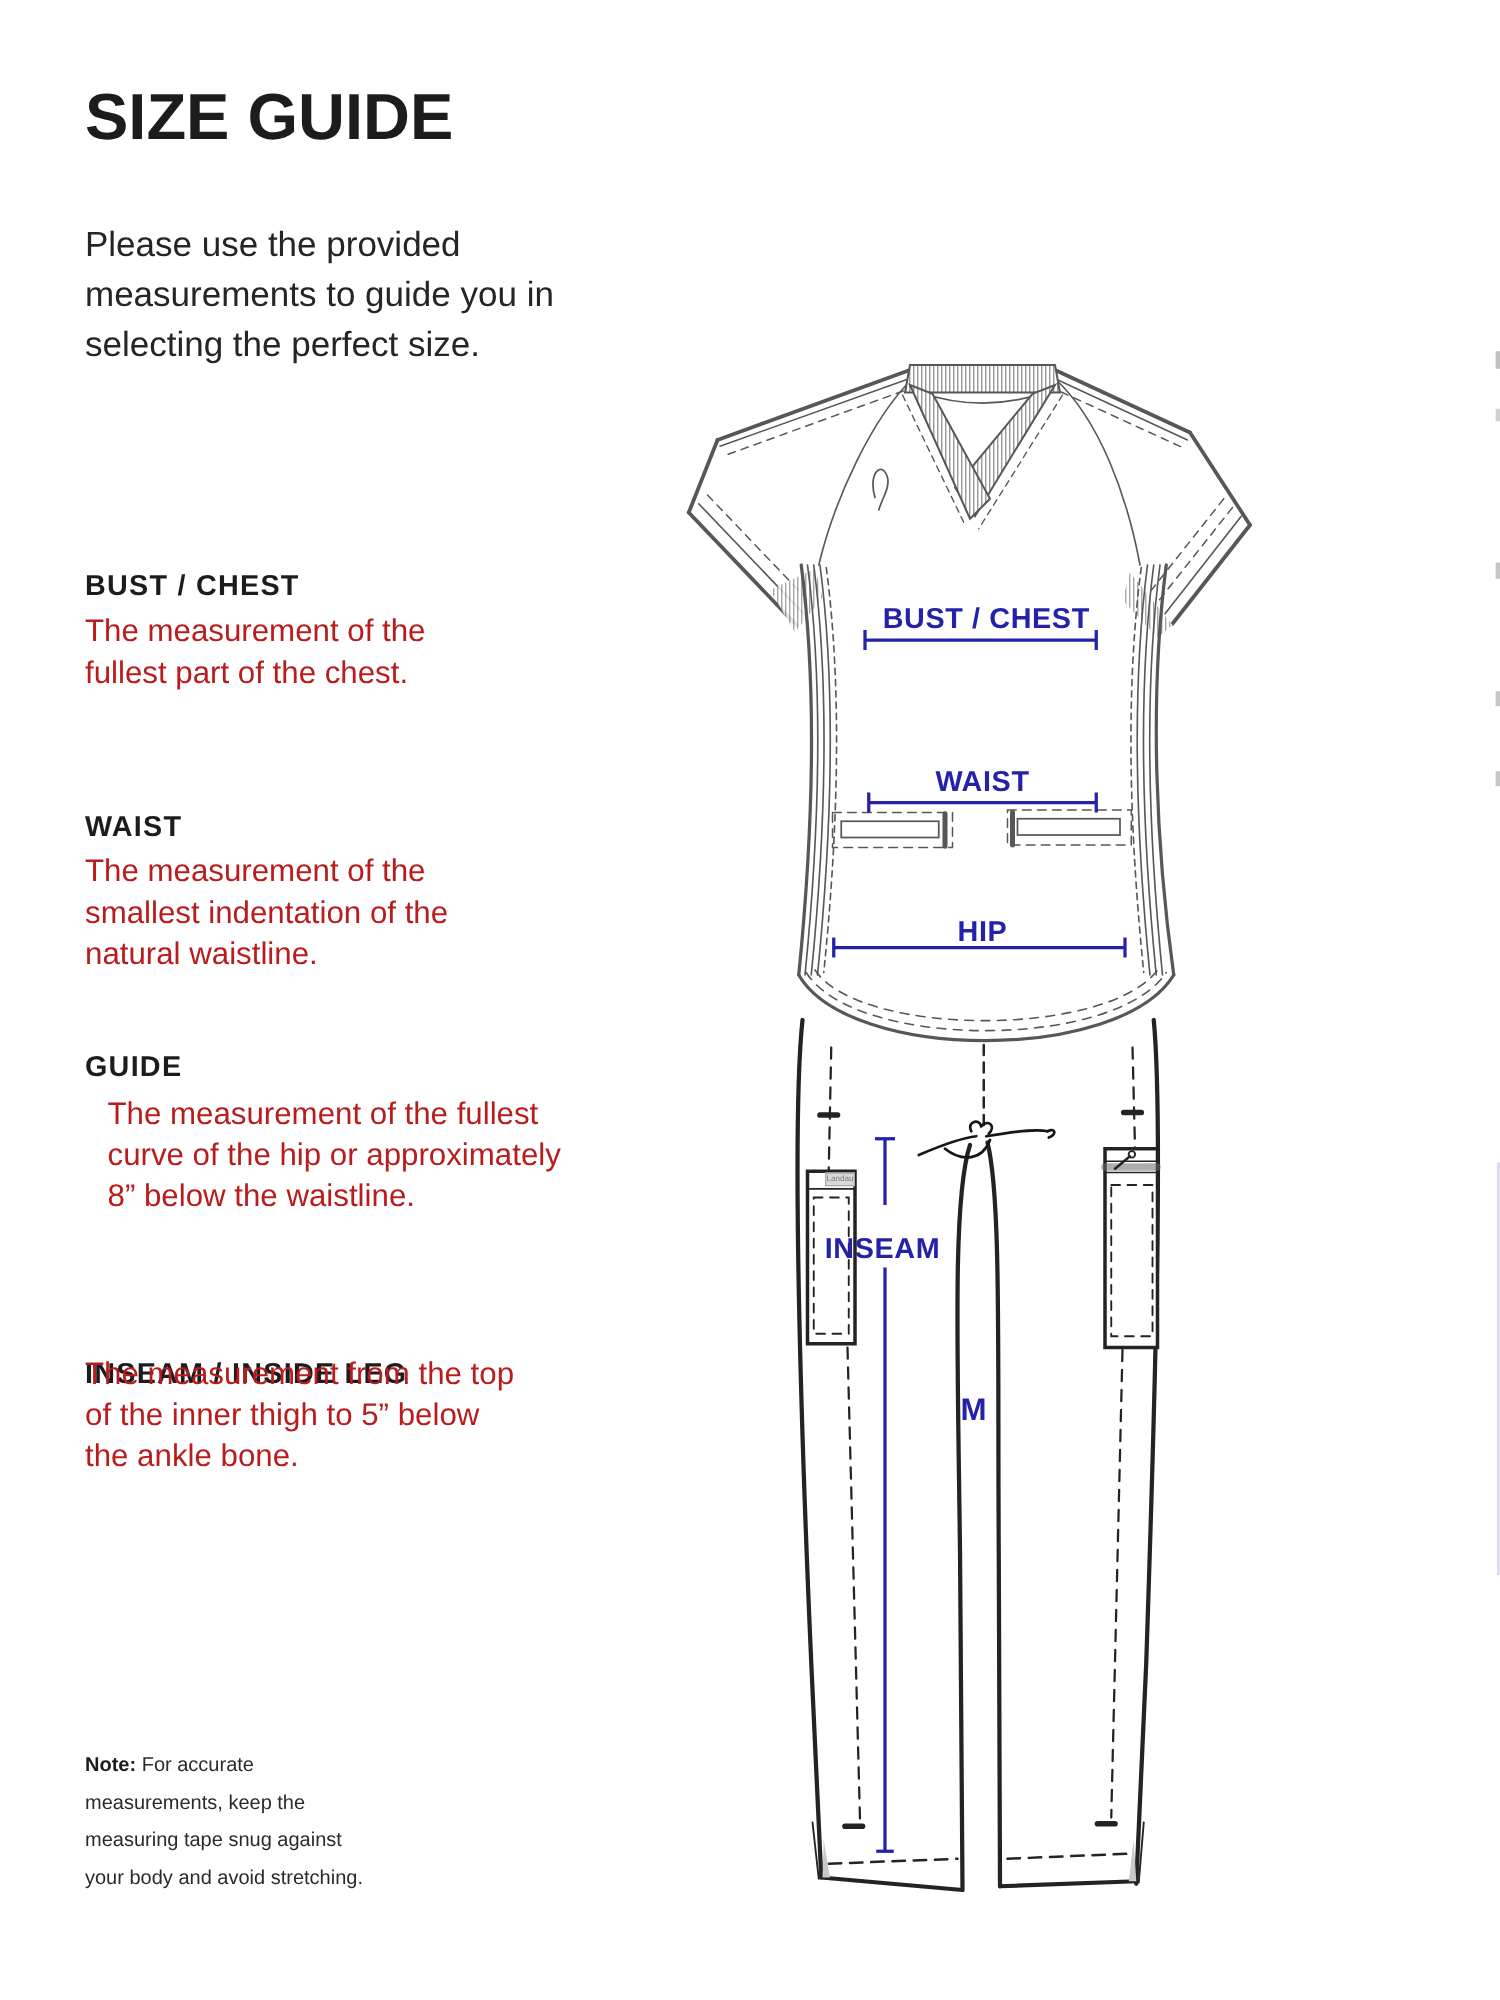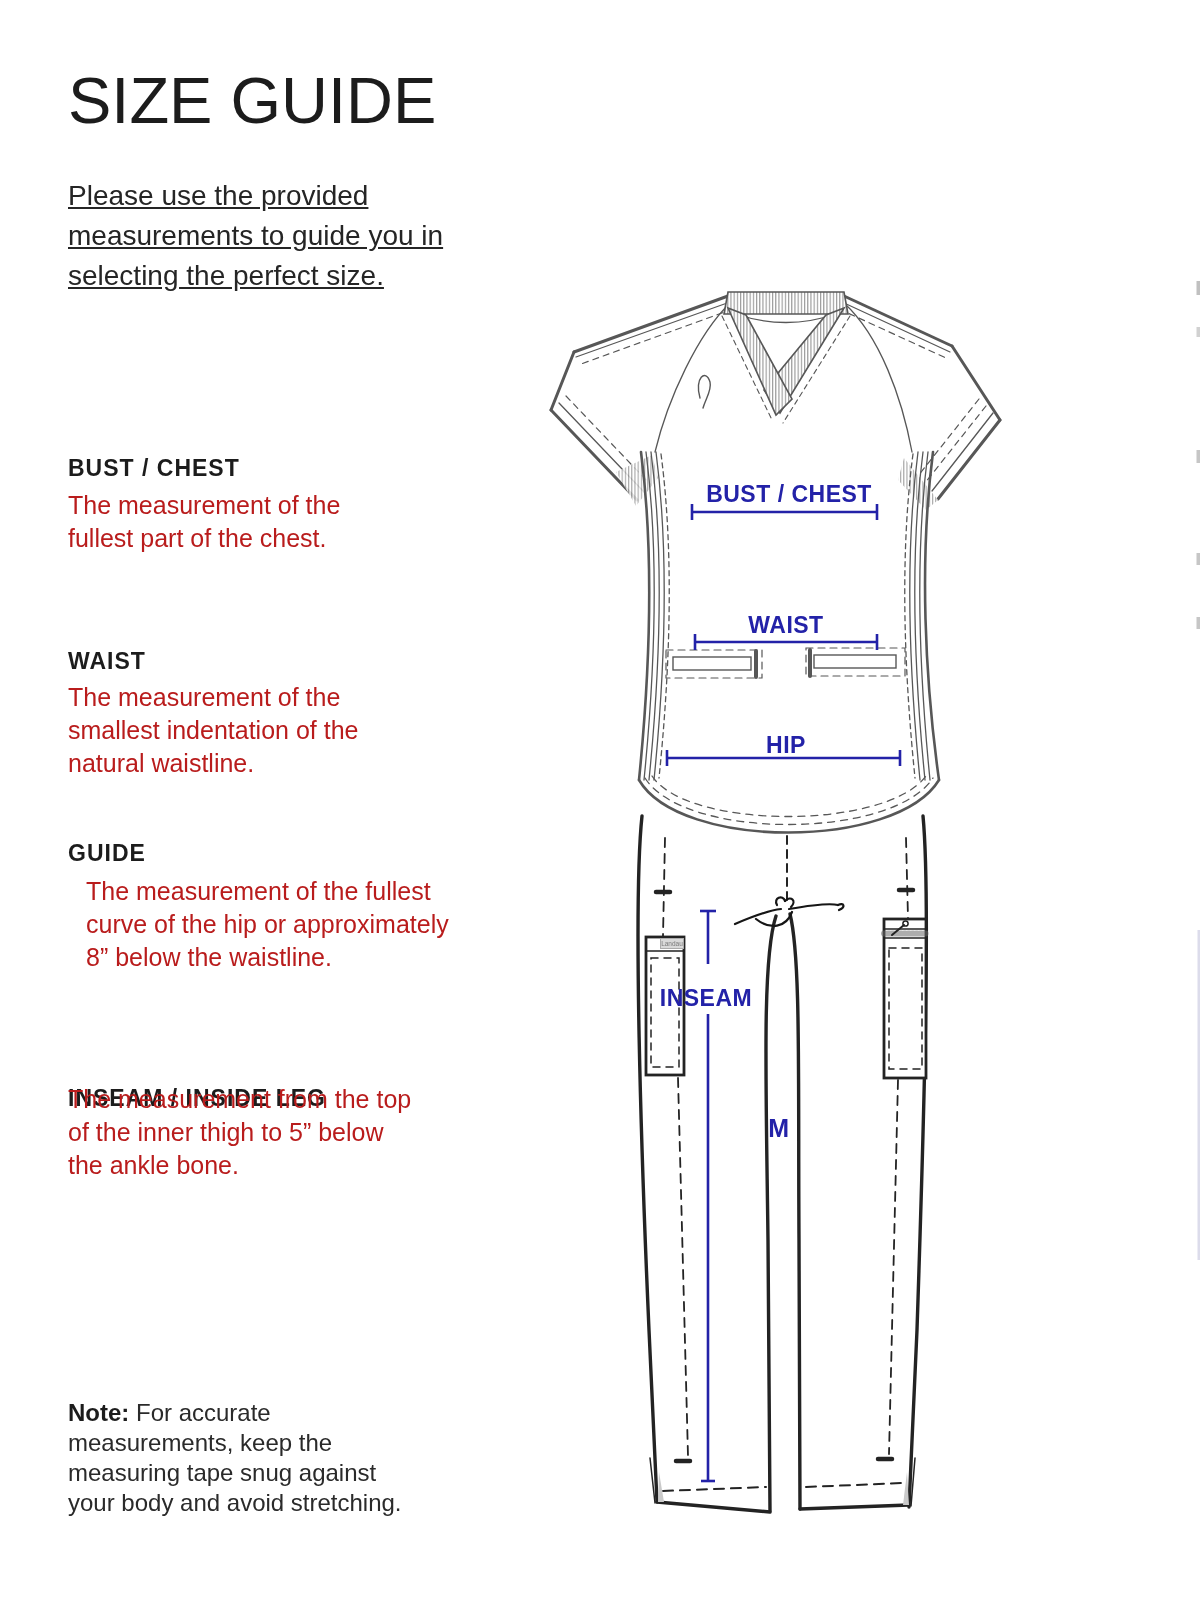--- a/index.html
+++ b/index.html
@@ -1,23 +1,23 @@
 <!DOCTYPE html>
 <html><head>
 <meta charset="utf-8">
 <style>
   html,body{margin:0;padding:0;background:#fff;}
   #page{position:relative;width:1200px;height:1600px;background:#ffffff;overflow:hidden;
         font-family:"Liberation Sans","DejaVu Sans",sans-serif;}
   .abs{position:absolute;}
-  h1{margin:0;font-size:65px;font-weight:400;letter-spacing:0px;color:#1c1c1c;line-height:1;}
-  .intro{font-size:28px;line-height:40px;color:#252525;white-space:pre-line;text-decoration:underline;}
+  h1{margin:0;font-size:52px;font-weight:700;letter-spacing:0px;color:#1c1c1c;line-height:1;}
+  .intro{font-size:28px;line-height:40px;color:#252525;white-space:pre-line;}
   .sec-h{font-size:23px;font-weight:700;letter-spacing:1px;color:#1c1c1c;}
   .sec-b{font-size:25px;line-height:33px;color:#b91c1c;white-space:pre-line;}
-  .note{font-size:24px;line-height:30px;color:#2a2a2a;}
+  .note{font-size:16px;line-height:30px;color:#2a2a2a;}
   .note b{color:#1c1c1c;}
   .note span{white-space:pre-line;}
   .meas{font-weight:700;font-size:23px;letter-spacing:0.5px;color:#2322a8;text-align:center;}
   .meas.size{font-size:25px;}
   .pocket-tag{left:660px;top:938px;width:24px;height:11px;background:#d9d9d9;border:1px solid #ababab;
       box-sizing:border-box;font-size:6.5px;line-height:9px;color:#7a7a7a;text-align:center;overflow:hidden;}
   svg{position:absolute;left:0;top:0;}
 </style>
 </head>
 <body>

